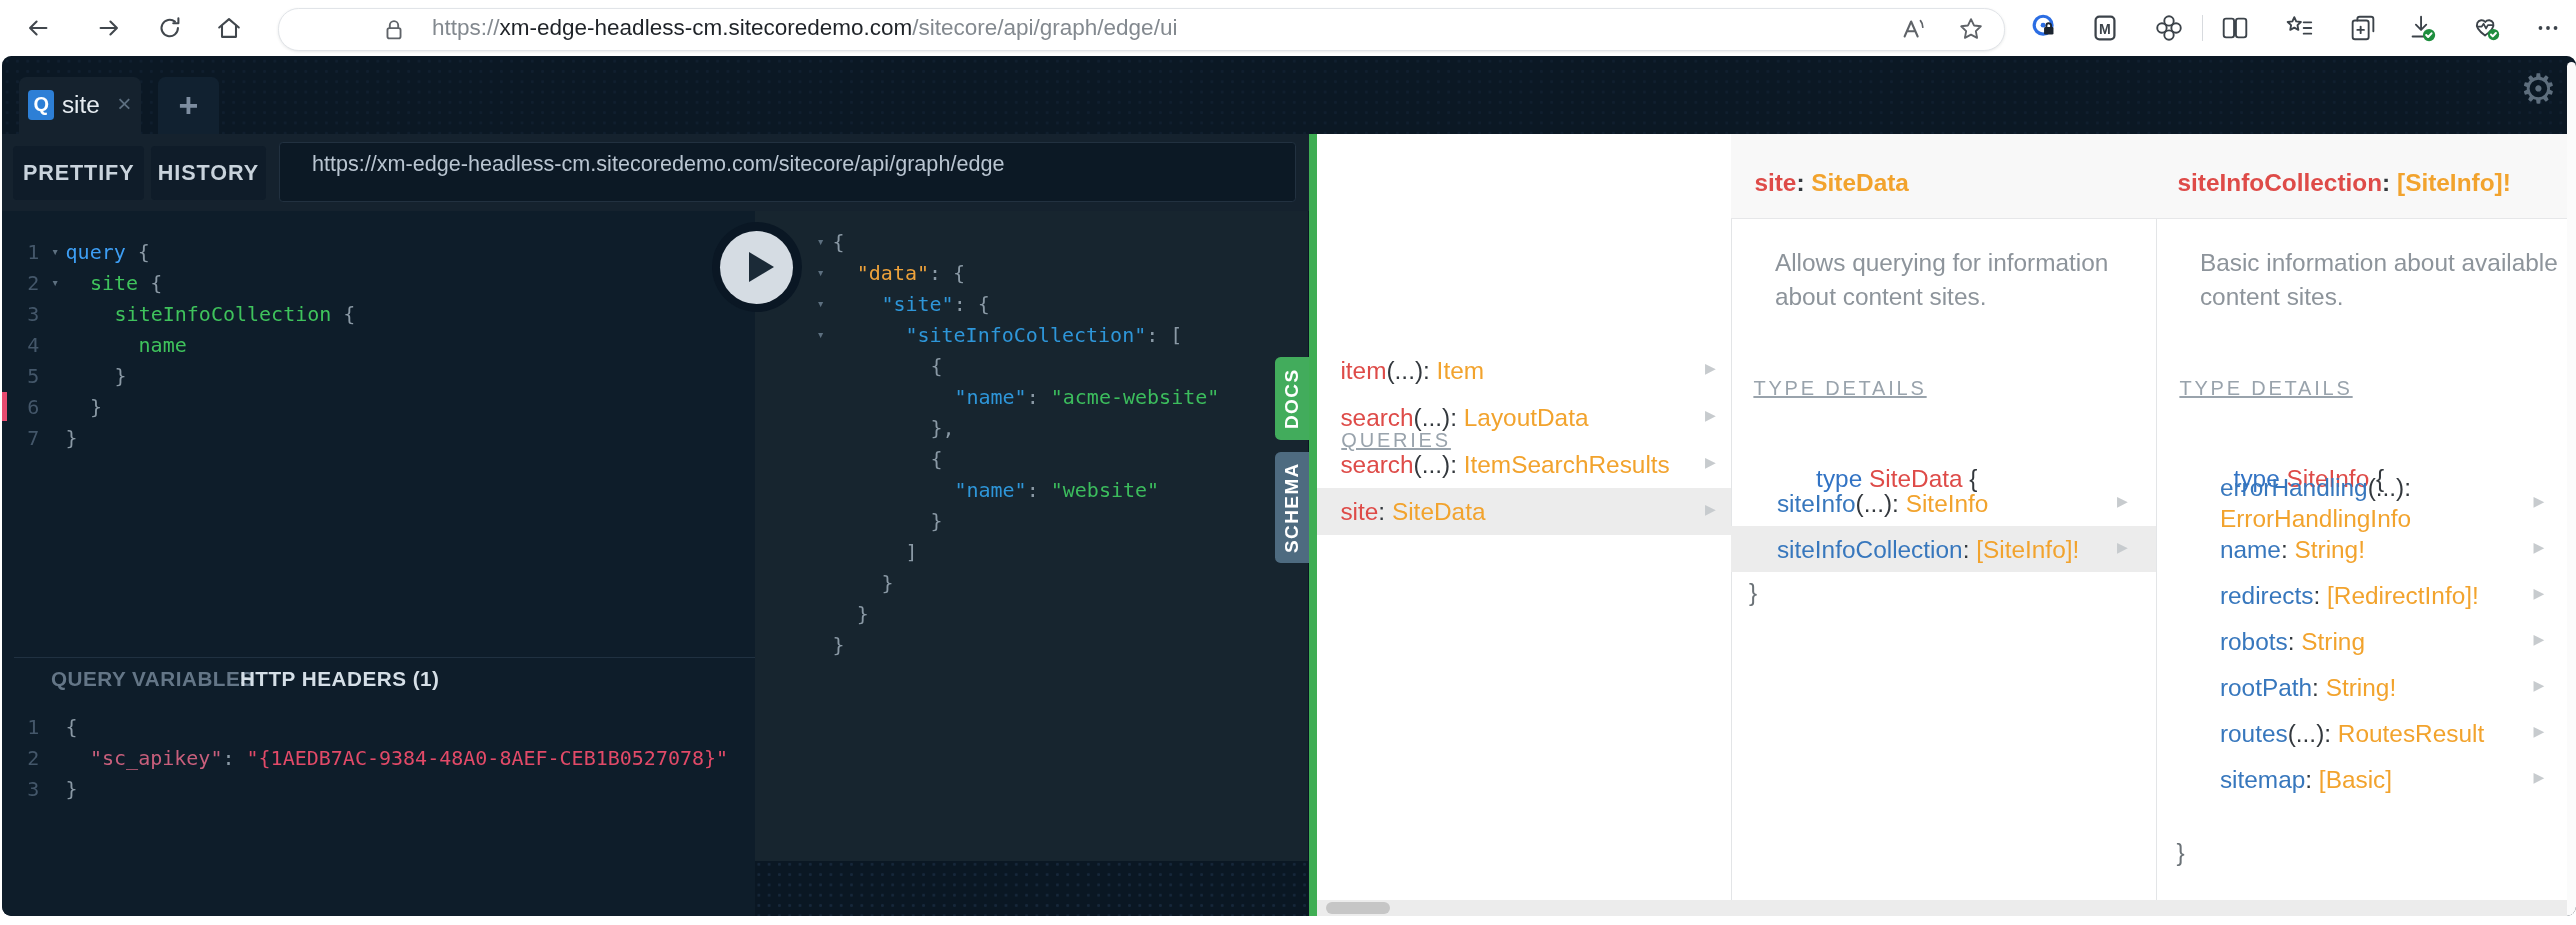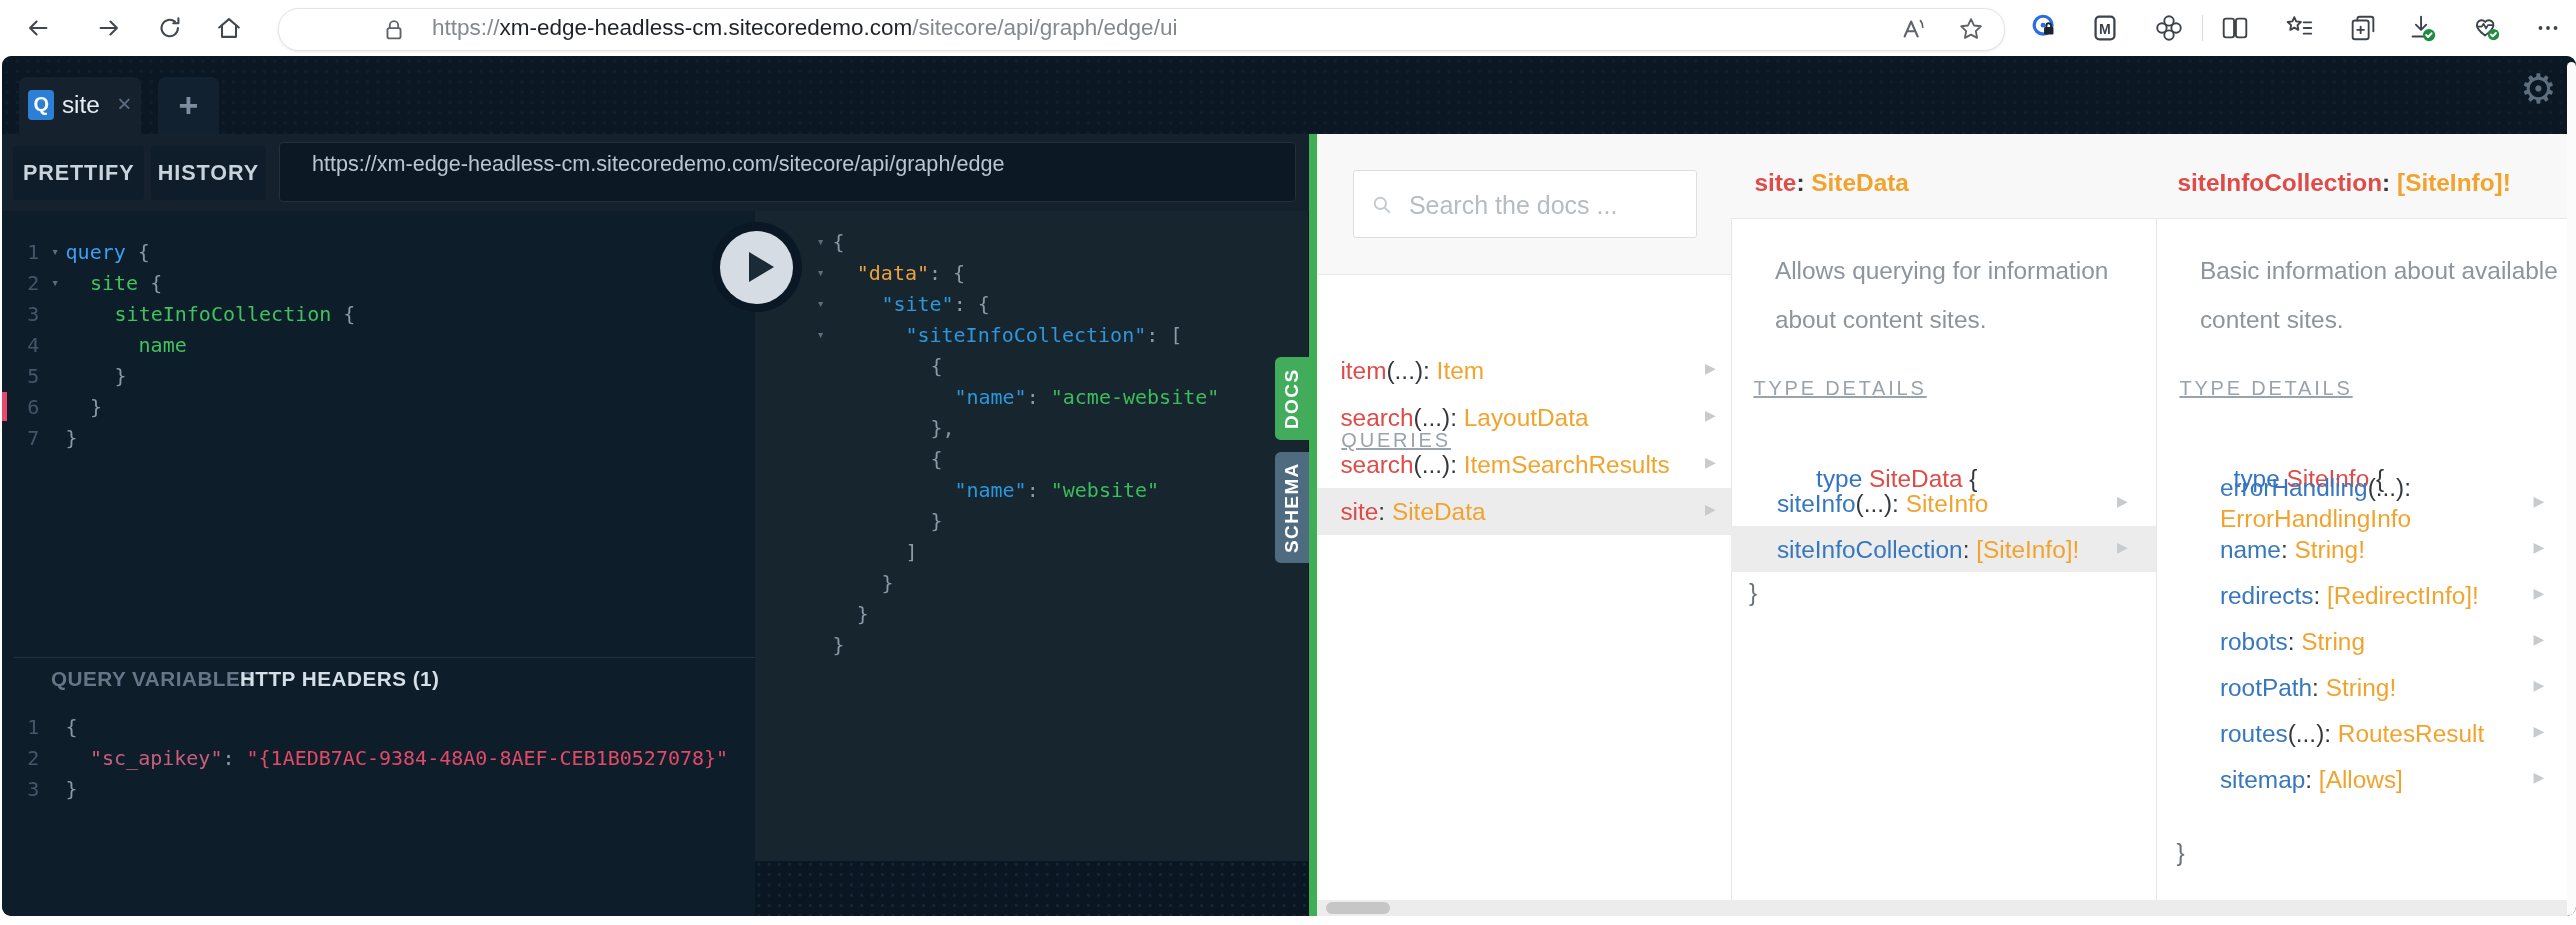--- a/index.html
+++ b/index.html
@@ -100,21 +100,21 @@
   #col2-fields .doc-row{height:46px;padding-left:46px;}
   #col2-fields .doc-arrow{right:28px;}
   #col3-fields{position:absolute;left:0;top:346px;width:411px;}
   #col3-fields .doc-row{height:46px;padding-left:64px;display:flex;align-items:center;}
   #col3-fields .doc-arrow{right:22.5px;}
   .dc-red{color:#de4b48;} .dc-orange{color:#f2a32d;} .dc-blue{color:#3777bd;}
   .dc-kw{color:#3273c4;} .dc-dark{color:#33383d;}
   .doc-col{position:absolute;top:0;height:782px;}
   .doc-col-header{position:absolute;left:0;top:0;width:100%;height:85px;background:#f8f8f8;border-bottom:0.9px solid #e6e7e9;
                   box-sizing:border-box;display:flex;align-items:center;padding-top:13px;font-size:24.4px;font-weight:700;white-space:pre;}
-  .doc-desc{position:absolute;left:44px;top:112px;font-size:24.4px;line-height:49px;color:#8d949b;}
+  .doc-desc{position:absolute;left:44px;top:112px;font-size:24.4px;line-height:34px;color:#8d949b;}
   .type-line{position:absolute;font-size:24.4px;white-space:pre;}
   .close-brace{position:absolute;font-size:24.4px;color:#6b7277;}
   .hscroll-track{position:absolute;left:0;top:766px;width:100%;height:16px;background:#ececec;}
   .hscroll-thumb{position:absolute;left:9.4px;top:1.9px;width:64px;height:12.2px;background:#c6c6c6;border-radius:6.6px;}
 
   .page-scrollbar{position:absolute;right:0;top:5.6px;width:8.5px;height:854px;background:#fbfbfb;border-radius:4.7px 4.7px 0 0;}
 </style>
 </head>
 <body>
 
@@ -288,30 +288,20 @@
 
     <div class="side-tab docs">DOCS</div>
     <div class="side-tab schema">SCHEMA</div>
     <div class="green-divider"></div>
   </div>
 
   <div class="docs-panel">
     <div class="col-sep" style="left:414px"></div>
     <div class="col-sep" style="left:839px"></div>
 
-    <div class="col1-head">
-      <div class="search-box">
-        <span class="search-ic">
-          <svg width="22.5" height="22.5" viewBox="0 0 24 24" fill="none" stroke="#c3c9ce" stroke-width="2">
-              <circle cx="10" cy="10" r="6"></circle>
-              <path d="M14.5 14.5 L20 20"></path>
-            </svg></span>
-        <input placeholder="Search the docs ..." style="">
-      </div>
-    </div>
     <span class="doc-label" style="left:24.4px;top:295px">QUERIES</span>
     <div id="query-list">
         <div class="doc-row"><div class="frow-line"><span class="dc-red">item</span><span class="dc-dark">(...):</span><span class="dc-dark"> </span><span class="dc-orange">Item</span></div><span class="doc-arrow">▶</span></div>
         <div class="doc-row"><div class="frow-line"><span class="dc-red">search</span><span class="dc-dark">(...):</span><span class="dc-dark"> </span><span class="dc-orange">LayoutData</span></div><span class="doc-arrow">▶</span></div>
         <div class="doc-row"><div class="frow-line"><span class="dc-red">search</span><span class="dc-dark">(...):</span><span class="dc-dark"> </span><span class="dc-orange">ItemSearchResults</span></div><span class="doc-arrow">▶</span></div>
         <div class="doc-row sel"><div class="frow-line"><span class="dc-red">site</span><span class="dc-dark">:</span><span class="dc-dark"> </span><span class="dc-orange">SiteData</span></div><span class="doc-arrow">▶</span></div>
       </div>
 
     <div class="doc-col" style="left:414px;width:425px">
       <div class="doc-col-header" style="padding-left:23.5px">
@@ -338,21 +328,21 @@
       <div class="type-line" style="left:23.5px;top:303px">
         <span class="dc-kw">type</span><span> </span><span class="dc-red">SiteInfo</span><span> </span><span class="dc-dark">{</span>
       </div>
       <div id="col3-fields">
           <div class="doc-row wrap"><div><div class="frow-line"><span class="dc-blue">errorHandling</span><span class="dc-dark">(...):</span></div><div class="frow-line"><span class="dc-orange">ErrorHandlingInfo</span></div></div><span class="doc-arrow">▶</span></div>
           <div class="doc-row"><div class="frow-line"><span class="dc-blue">name</span><span class="dc-dark">:</span><span class="dc-dark"> </span><span class="dc-orange">String!</span></div><span class="doc-arrow">▶</span></div>
           <div class="doc-row"><div class="frow-line"><span class="dc-blue">redirects</span><span class="dc-dark">:</span><span class="dc-dark"> </span><span class="dc-orange">[RedirectInfo]!</span></div><span class="doc-arrow">▶</span></div>
           <div class="doc-row"><div class="frow-line"><span class="dc-blue">robots</span><span class="dc-dark">:</span><span class="dc-dark"> </span><span class="dc-orange">String</span></div><span class="doc-arrow">▶</span></div>
           <div class="doc-row"><div class="frow-line"><span class="dc-blue">rootPath</span><span class="dc-dark">:</span><span class="dc-dark"> </span><span class="dc-orange">String!</span></div><span class="doc-arrow">▶</span></div>
           <div class="doc-row"><div class="frow-line"><span class="dc-blue">routes</span><span class="dc-dark">(...):</span><span class="dc-dark"> </span><span class="dc-orange">RoutesResult</span></div><span class="doc-arrow">▶</span></div>
-          <div class="doc-row"><div class="frow-line"><span class="dc-blue">sitemap</span><span class="dc-dark">:</span><span class="dc-dark"> </span><span class="dc-orange">[Allows]</span></div><span class="doc-arrow">▶</span></div>
+          <div class="doc-row"><div class="frow-line"><span class="dc-blue">sitemap</span><span class="dc-dark">:</span><span class="dc-dark"> </span><span class="dc-orange">[Basic]</span></div><span class="doc-arrow">▶</span></div>
         </div>
       <span class="close-brace" style="left:20.7px;top:705px">}</span>
     </div>
 
     <div class="hscroll-track">
       <div class="hscroll-thumb"></div>
     </div>
   </div>
 
   <div class="page-scrollbar"></div>

